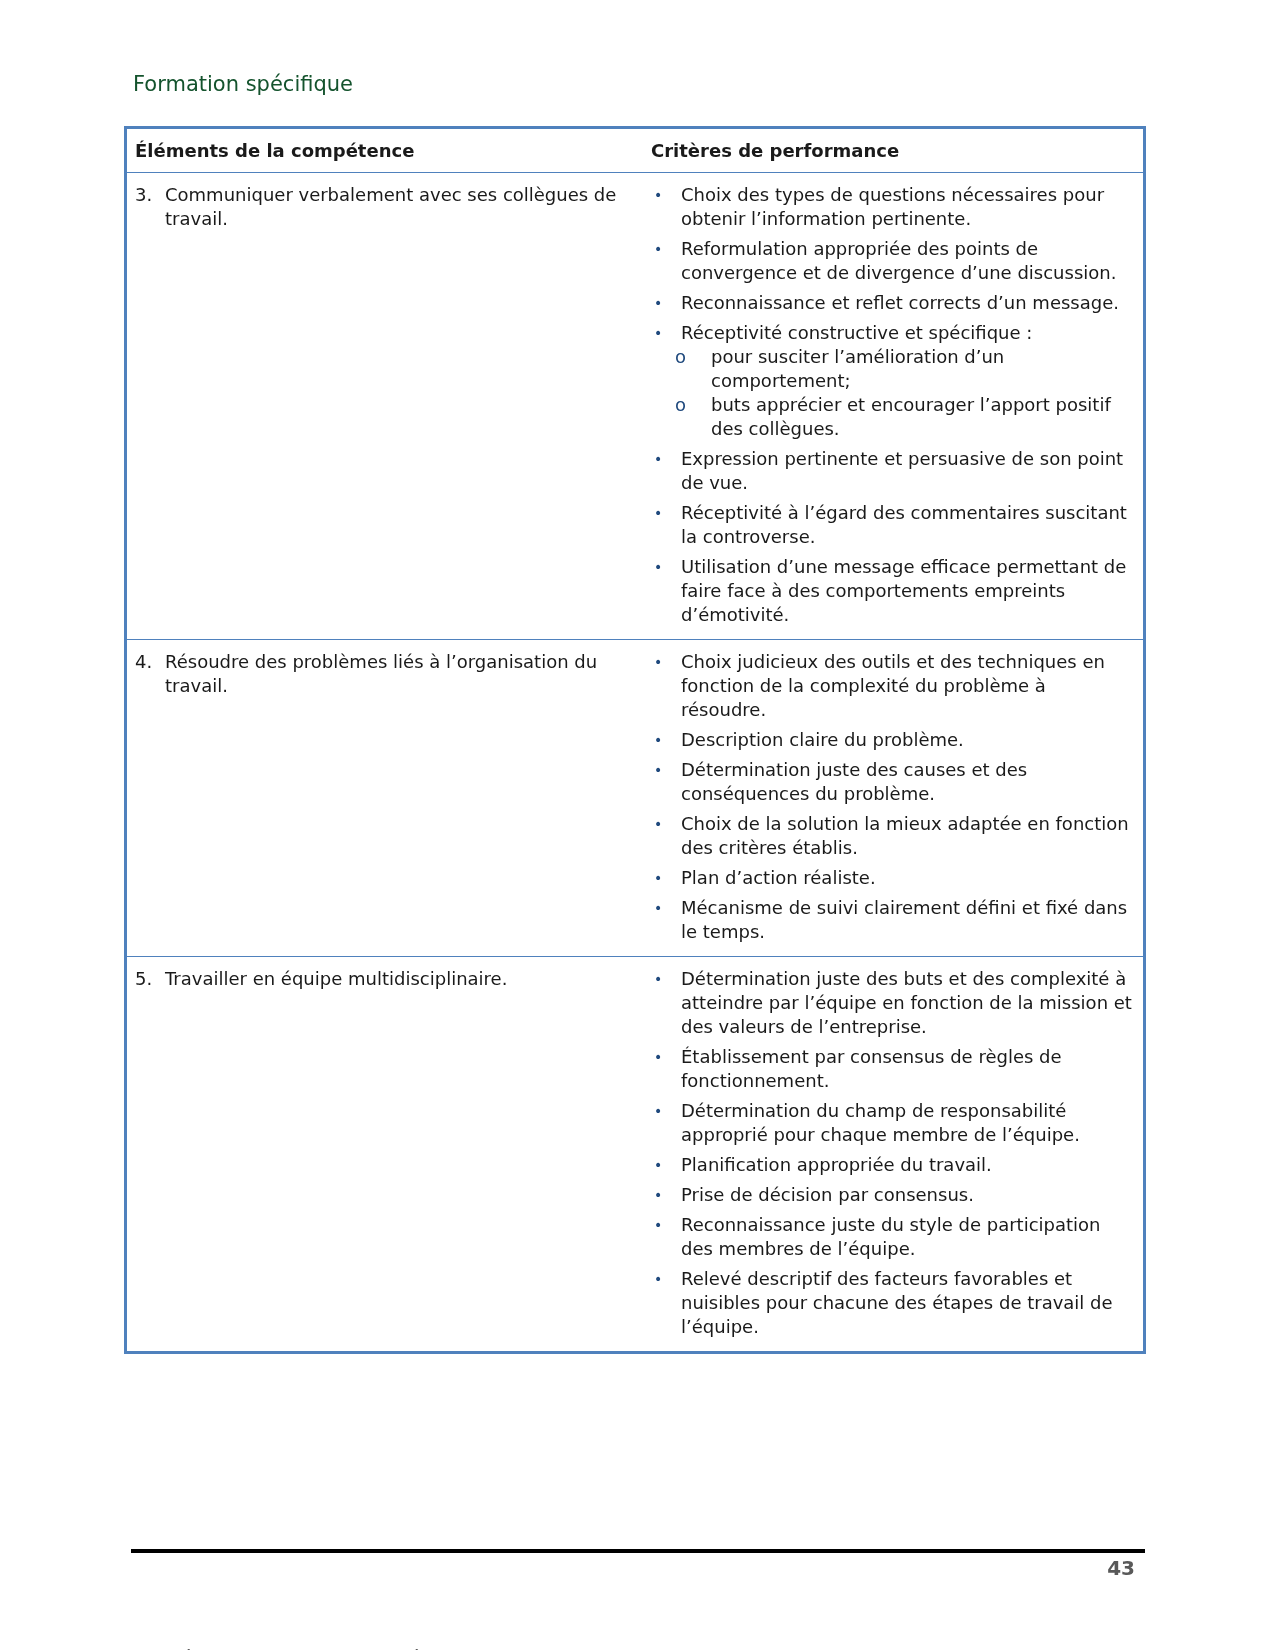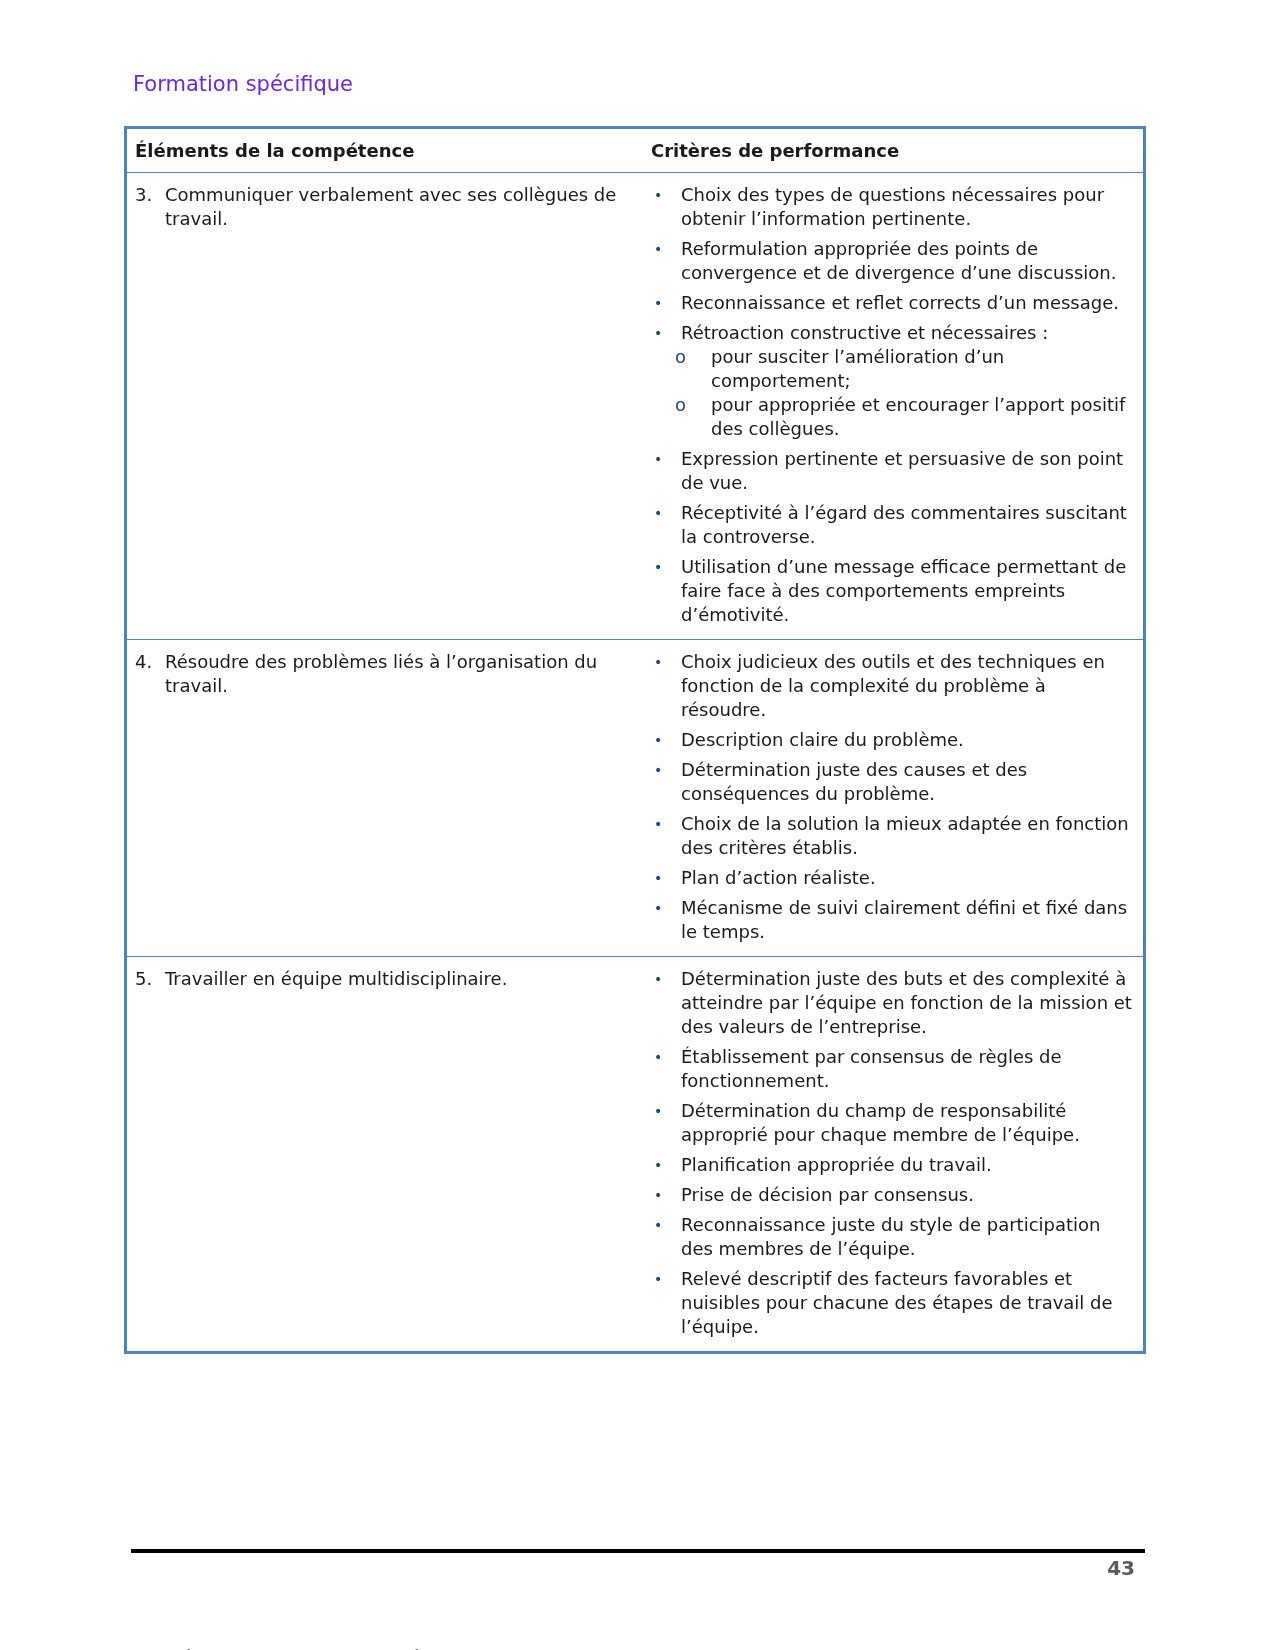--- a/index.html
+++ b/index.html
@@ -2,21 +2,21 @@
 <html><head>
 <meta charset="utf-8">
 <style>
   html, body { margin: 0; padding: 0; background: #ffffff; }
   body {
     width: 1275px; height: 1650px; position: relative; overflow: hidden;
     font-family: "DejaVu Sans", sans-serif; color: #1a1a1a;
   }
   .section-title {
     position: absolute; left: 133px; top: 72px;
-    font-size: 21px; color: #6d28d9; font-weight: normal;
+    font-size: 21px; color: #14532d; font-weight: normal;
   }
   .comp-table {
     position: absolute; left: 124px; top: 126px; width: 1022px;
     border: 3px solid #4f81bd; box-sizing: border-box;
     border-collapse: collapse; table-layout: fixed;
   }
   .comp-table th, .comp-table td {
     vertical-align: top; text-align: left; padding: 0;
   }
   .comp-table thead th {
@@ -94,29 +94,29 @@
             </li>
             <li class="crit-item">
               <span class="bullet">•</span>
               <div class="crit-body">
                 <div>Reconnaissance et reflet corrects d’un message.</div>
               </div>
             </li>
             <li class="crit-item">
               <span class="bullet">•</span>
               <div class="crit-body">
-                <div>Rétroaction constructive et nécessaires :</div>
+                <div>Réceptivité constructive et spécifique :</div>
                 <ul class="sub-list">
                   <li class="sub-item">
                     <span class="sub-bullet">o</span>
                     <span>pour susciter l’amélioration d’un comportement;</span>
                   </li>
                   <li class="sub-item">
                     <span class="sub-bullet">o</span>
-                    <span>pour appropriée et encourager l’apport positif des collègues.</span>
+                    <span>buts apprécier et encourager l’apport positif des collègues.</span>
                   </li>
                 </ul>
               </div>
             </li>
             <li class="crit-item">
               <span class="bullet">•</span>
               <div class="crit-body">
                 <div>Expression pertinente et persuasive de son point de vue.</div>
               </div>
             </li>

